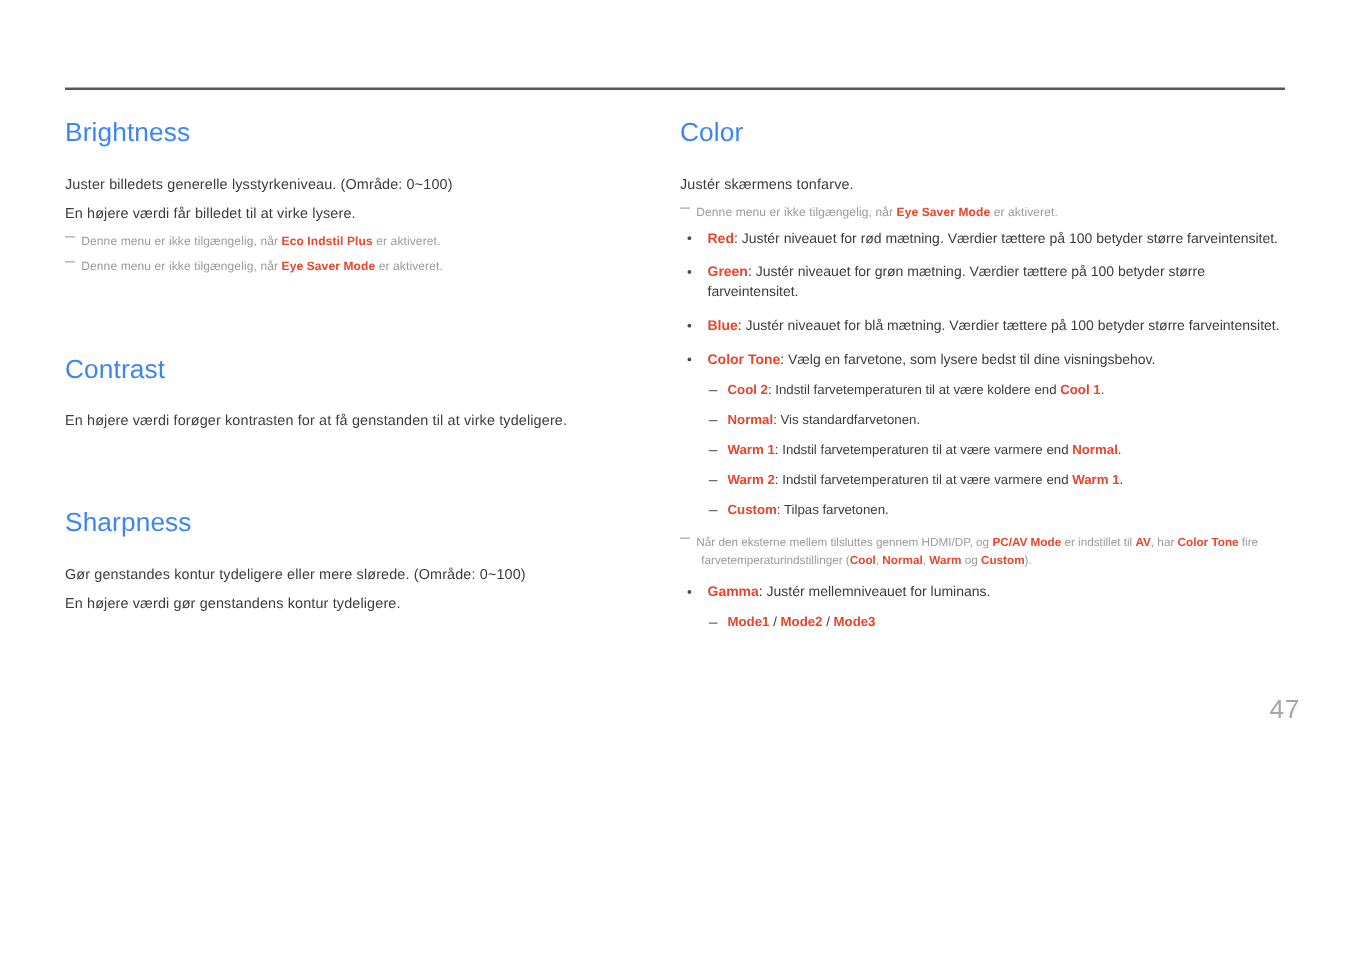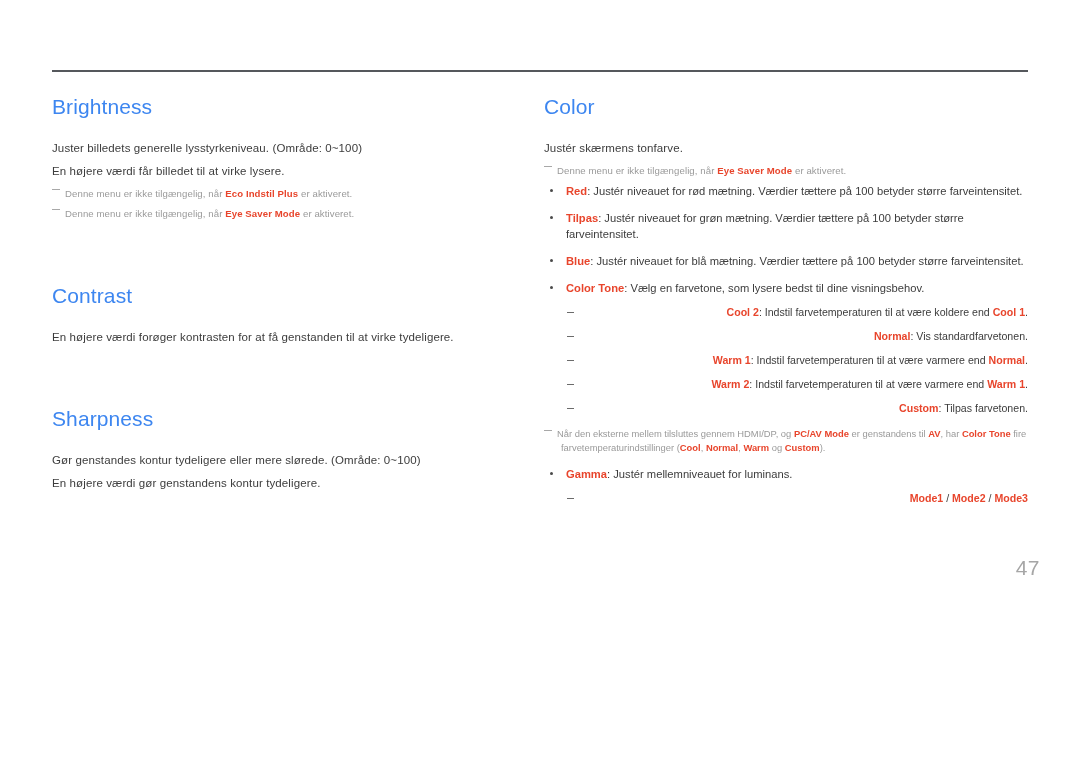--- a/index.html
+++ b/index.html
@@ -128,21 +128,20 @@
     margin: 9px 0 0 0;
     padding: 0;
   }
   ul.subitems > li.sub-item {
     position: relative;
     padding-left: 16px;
     margin: 0 0 9px 0;
     font-size: 10.6px;
     line-height: 15px;
     color: #3c3c3c;
-    text-align: right;
   }
   ul.subitems > li.sub-item > .endash {
     position: absolute;
     left: 1px;
     top: 7px;
     width: 7px;
     height: 1px;
     background: #6b6b6b;
   }
 
@@ -230,21 +229,21 @@
             <span class="note-dash"></span><span>Denne menu er ikke tilgængelig, når </span><span class="accent">Eye Saver Mode</span><span> er aktiveret.</span>
           </div>
 
           <ul class="bullets">
 
             <li class="bullet-item">
               <span class="dot"></span><span class="accent">Red</span><span>: Justér niveauet for rød mætning. Værdier tættere på 100 betyder større farveintensitet.</span>
             </li>
 
             <li class="bullet-item">
-              <span class="dot"></span><span class="accent">Tilpas</span><span>: Justér niveauet for grøn mætning. Værdier tættere på 100 betyder større farveintensitet.</span>
+              <span class="dot"></span><span class="accent">Green</span><span>: Justér niveauet for grøn mætning. Værdier tættere på 100 betyder større farveintensitet.</span>
             </li>
 
             <li class="bullet-item">
               <span class="dot"></span><span class="accent">Blue</span><span>: Justér niveauet for blå mætning. Værdier tættere på 100 betyder større farveintensitet.</span>
             </li>
 
             <li class="bullet-item">
               <span class="dot"></span><span class="accent">Color Tone</span><span>: Vælg en farvetone, som lysere bedst til dine visningsbehov.</span>
 
               <ul class="subitems">
@@ -261,21 +260,21 @@
                   <span class="endash"></span><span class="accent">Warm 2</span><span>: Indstil farvetemperaturen til at være varmere end </span><span class="accent">Warm 1</span><span>.</span>
                 </li>
                 <li class="sub-item">
                   <span class="endash"></span><span class="accent">Custom</span><span>: Tilpas farvetonen.</span><span class="accent"></span><span></span>
                 </li>
               </ul>
             </li>
           </ul>
 
           <div class="note-in-bullet">
-            <span class="note-dash"></span><span>Når den eksterne mellem tilsluttes gennem HDMI/DP, og </span><span class="accent">PC/AV Mode</span><span> er genstandens til </span><span class="accent">AV</span><span>, har </span><span class="accent">Color Tone</span><span> fire</span>
+            <span class="note-dash"></span><span>Når den eksterne mellem tilsluttes gennem HDMI/DP, og </span><span class="accent">PC/AV Mode</span><span> er indstillet til </span><span class="accent">AV</span><span>, har </span><span class="accent">Color Tone</span><span> fire</span>
             <span class="cont2"><span>farvetemperaturindstillinger (</span><span class="accent">Cool</span><span>, </span><span class="accent">Normal</span><span>, </span><span class="accent">Warm</span><span> og </span><span class="accent">Custom</span><span>).</span></span>
           </div>
 
           <ul class="bullets">
             <li class="bullet-item">
               <span class="dot"></span><span class="accent">Gamma</span><span>: Justér mellemniveauet for luminans.</span>
 
               <ul class="subitems">
                 <li class="sub-item">
                   <span class="endash"></span><span class="accent">Mode1</span><span> / </span><span class="accent">Mode2</span><span> / </span><span class="accent">Mode3</span>

